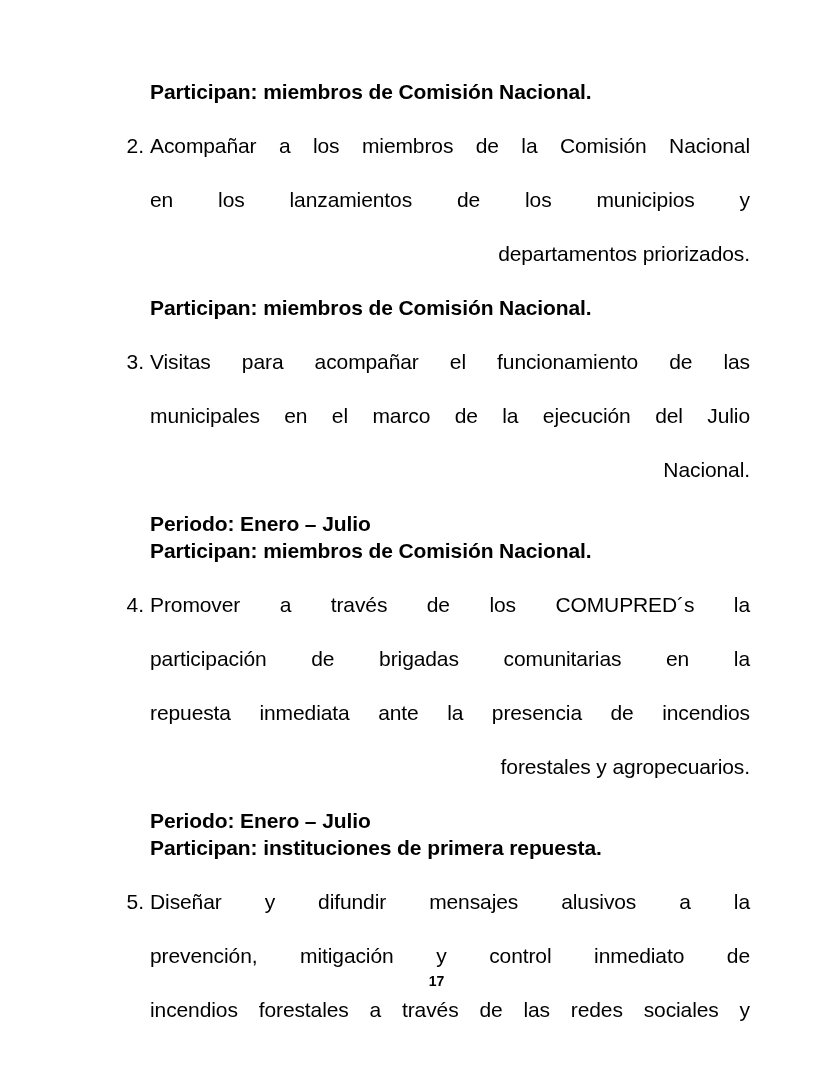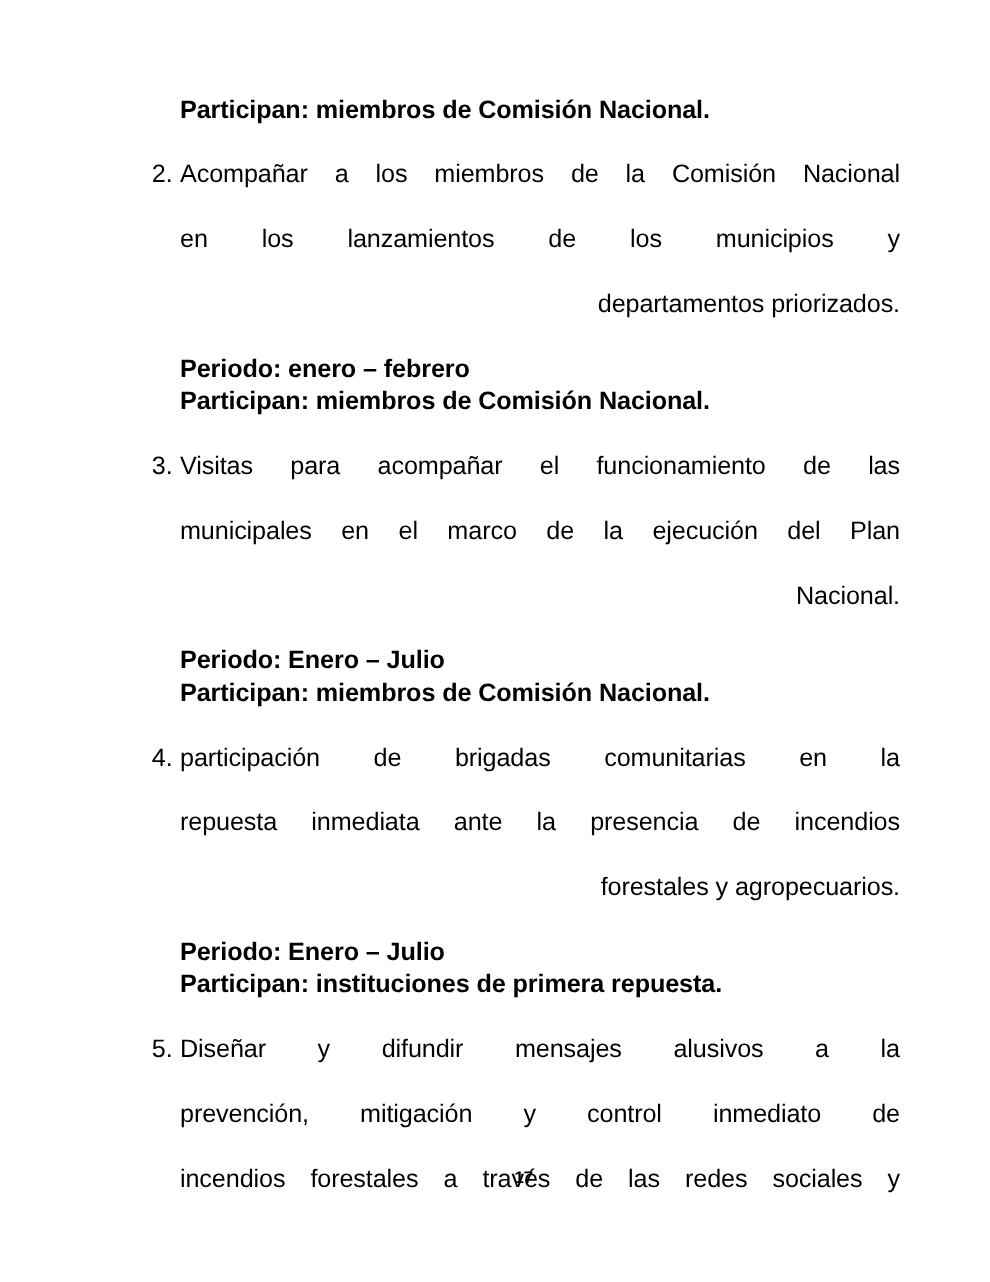--- a/index.html
+++ b/index.html
@@ -126,47 +126,47 @@
       <div class="list-body">
         <span class="jline">Acompañar a los miembros de la Comisión Nacional</span>
         <span class="jline">en los lanzamientos de los municipios y</span>
         <span class="jline last">departamentos priorizados.</span>
       </div>
     </div>
 
     <div class="spacer"></div>
 
     <div class="para-block">
-      <div class="line">Periodo: enero – febrero</div>
       <div class="line">Participan: miembros de Comisión Nacional.</div>
     </div>
 
     <div class="spacer"></div>
 
     <div class="list-item">
       <span class="list-num">3.</span>
       <div class="list-body">
         <span class="jline">Visitas para acompañar el funcionamiento de las</span>
-        <span class="jline">municipales en el marco de la ejecución del Plan</span>
+        <span class="jline">municipales en el marco de la ejecución del Julio</span>
         <span class="jline last">Nacional.</span>
       </div>
     </div>
 
     <div class="spacer"></div>
 
     <div class="para-block">
       <div class="line">Periodo: Enero – Julio</div>
       <div class="line">Participan: miembros de Comisión Nacional.</div>
     </div>
 
     <div class="spacer"></div>
 
     <div class="list-item">
       <span class="list-num">4.</span>
       <div class="list-body">
+        <span class="jline">Promover a través de los COMUPRED´s la</span>
         <span class="jline">participación de brigadas comunitarias en la</span>
         <span class="jline">repuesta inmediata ante la presencia de incendios</span>
         <span class="jline last">forestales y agropecuarios.</span>
       </div>
     </div>
 
     <div class="spacer"></div>
 
     <div class="para-block">
       <div class="line">Periodo: Enero – Julio</div>

